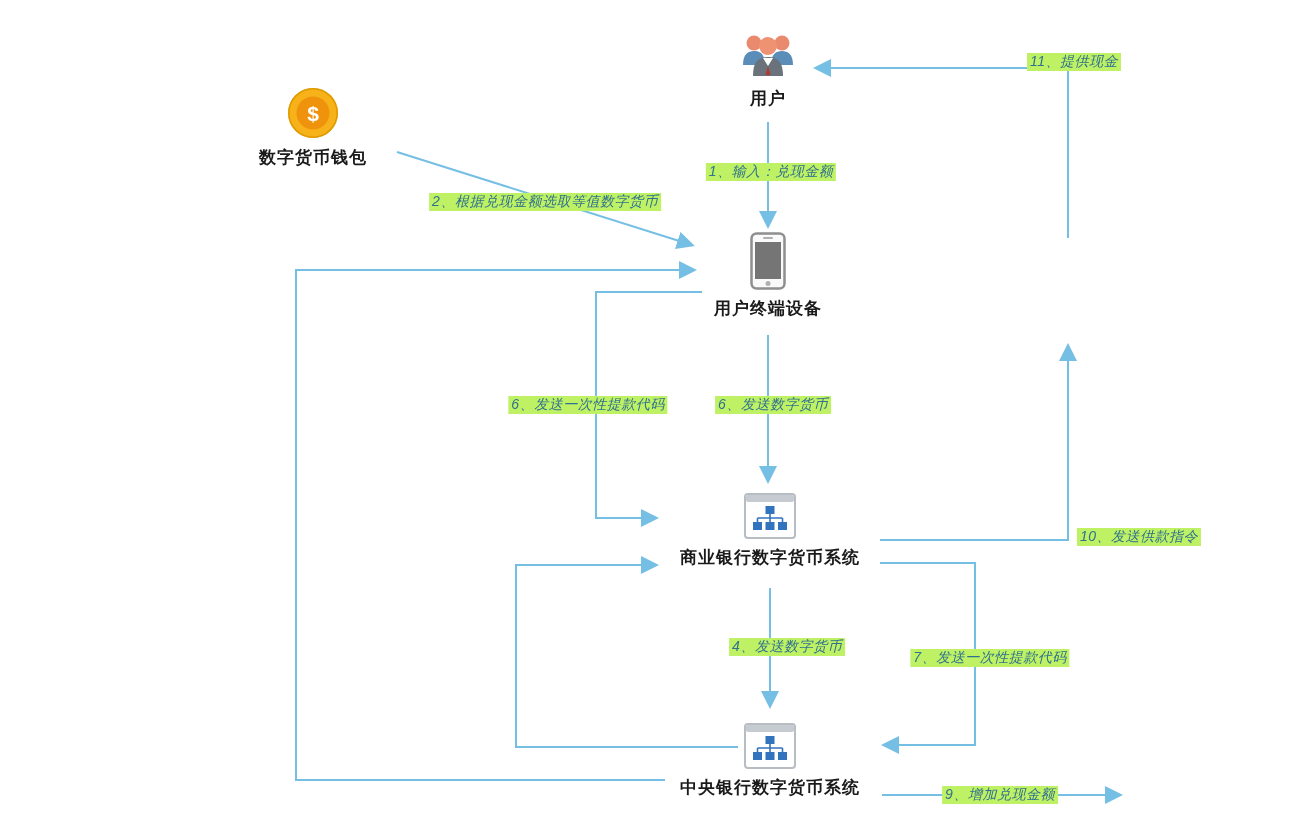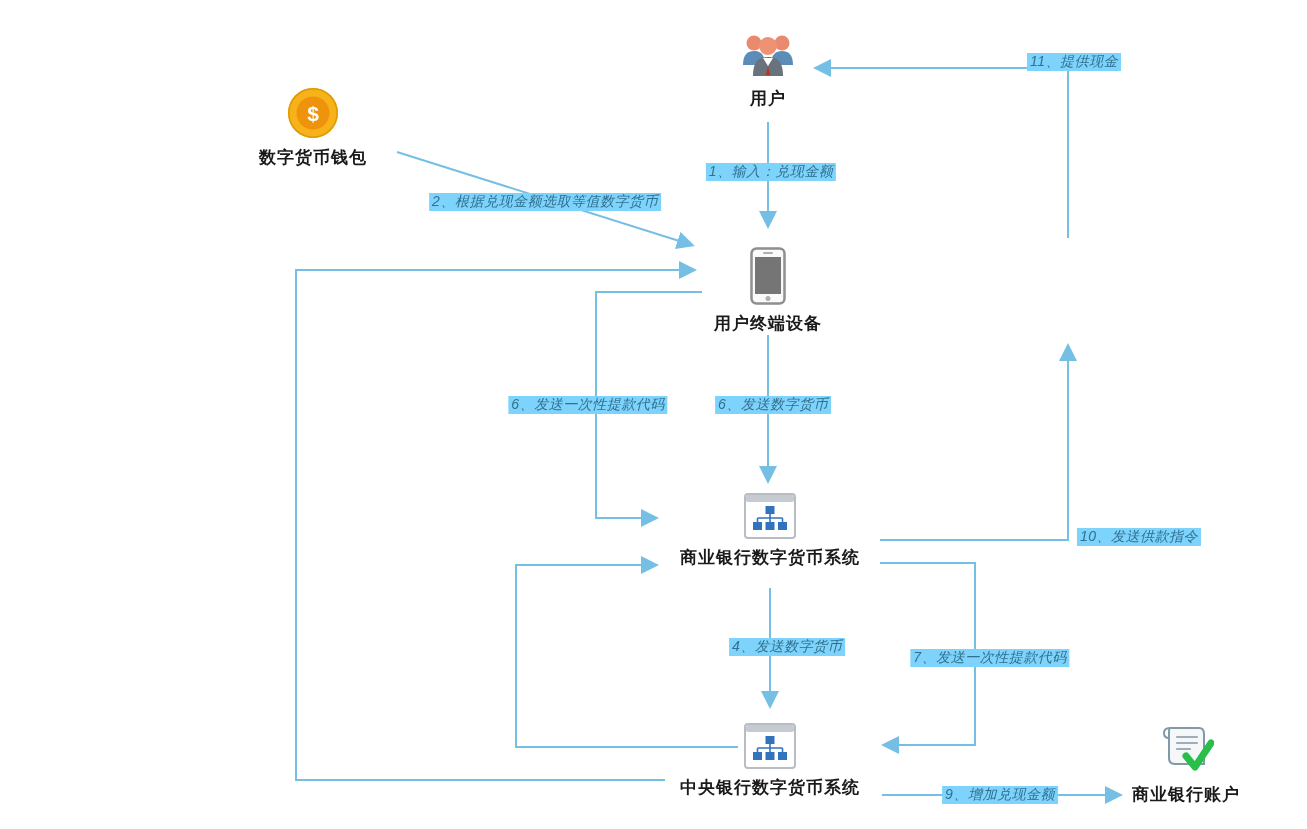--- a/index.html
+++ b/index.html
@@ -32,21 +32,21 @@
     letter-spacing: 1px;
   }
 
   .edge-label {
     position: absolute;
     transform: translate(-50%, -50%);
     font-size: 14px;
     font-style: italic;
     color: #31708f;
     white-space: nowrap;
-    background: #7dd3fc;
+    background: #bef264;
     padding: 0 3px;
     letter-spacing: 0.5px;
   }
   .edge-label.anchor-left { transform: translateY(-50%); }
 </style>
 </head>
 <body>
 
 <div class="canvas">
 
@@ -92,21 +92,21 @@
       <svg width="52" height="52" viewBox="0 0 52 52">
         <circle cx="26" cy="26" r="25" fill="#F7B219"></circle>
         <circle cx="26" cy="26" r="24.2" fill="none" stroke="#DE9A00" stroke-width="1.5"></circle>
         <circle cx="26" cy="26" r="16.5" fill="#F0930C"></circle>
         <text x="26" y="33.5" text-anchor="middle" font-size="21" font-weight="bold" fill="#FFFFFF">$</text>
       </svg>
     </div>
     <div class="node-label">数字货币钱包</div>
   </div>
 
-  <div class="node" style="left:750px; top:232px; width:36px;margin-top:15px;">
+  <div class="node" style="left:750px; top:232px; width:36px;">
     <div class="node-icon">
       <svg width="36" height="58" viewBox="0 0 36 58">
         <rect x="1.5" y="1.5" width="33" height="55" rx="5" fill="#FAFAFA" stroke="#8F8F8F" stroke-width="2.5"></rect>
         <rect x="5" y="10" width="26" height="37" fill="#757575"></rect>
         <rect x="13" y="5" width="10" height="2" rx="1" fill="#B0B0B0"></rect>
         <circle cx="18" cy="51.5" r="2.5" fill="#B0B0B0"></circle>
       </svg>
     </div>
     <div class="node-label">用户终端设备</div>
   </div>
@@ -135,31 +135,20 @@
         <rect x="21.5" y="13" width="9" height="8" fill="#3273BE"></rect>
         <path d="M26 21 V25 M13.5 25 H38.5 M13.5 25 V29 M26 25 V29 M38.5 25 V29" stroke="#3273BE" stroke-width="1.6" fill="none"></path>
         <rect x="9" y="29" width="9" height="8" fill="#3273BE"></rect>
         <rect x="21.5" y="29" width="9" height="8" fill="#3273BE"></rect>
         <rect x="34" y="29" width="9" height="8" fill="#3273BE"></rect>
       </svg>
     </div>
     <div class="node-label">中央银行数字货币系统</div>
   </div>
 
-  <div class="node" style="left:1158px; top:724px; width:56px;">
-    <div class="node-icon">
-      <svg width="56" height="52" viewBox="0 0 56 52">
-        <path d="M12 4 H41 Q46 4 46 10 V40 H17 Q11 40 11 34 V8 Q11 4 12 4 Z" fill="#F5F7F8" stroke="#8299A9" stroke-width="2"></path>
-        <path d="M12 4 Q6 4 6 9 Q6 14 11 14" fill="none" stroke="#8299A9" stroke-width="2"></path>
-        <path d="M19 13 H39 M19 19 H39 M19 25 H32" stroke="#9DADB9" stroke-width="2.2" stroke-linecap="round"></path>
-        <path d="M28 32 L37 43 L53 19" fill="none" stroke="#27BE49" stroke-width="7" stroke-linecap="round" stroke-linejoin="round"></path>
-      </svg>
-    </div>
-    <div class="node-label">商业银行账户</div>
-  </div>
 
   <div class="edge-label" style="left:771px; top:172px;">1、输入：兑现金额</div>
   <div class="edge-label" style="left:545px; top:202px;">2、根据兑现金额选取等值数字货币</div>
   <div class="edge-label" style="left:773px; top:405px;">6、发送数字货币</div>
   <div class="edge-label" style="left:787px; top:647px;">4、发送数字货币</div>
   <div class="edge-label" style="left:588px; top:405px;">6、发送一次性提款代码</div>
   <div class="edge-label" style="left:990px; top:658px;">7、发送一次性提款代码</div>
   <div class="edge-label" style="left:1000px; top:795px;">9、增加兑现金额</div>
   <div class="edge-label" style="left:1091px; top:537px;margin-left:48px;">10、发送供款指令</div>
   <div class="edge-label" style="left:1074px; top:62px;">11、提供现金</div>

